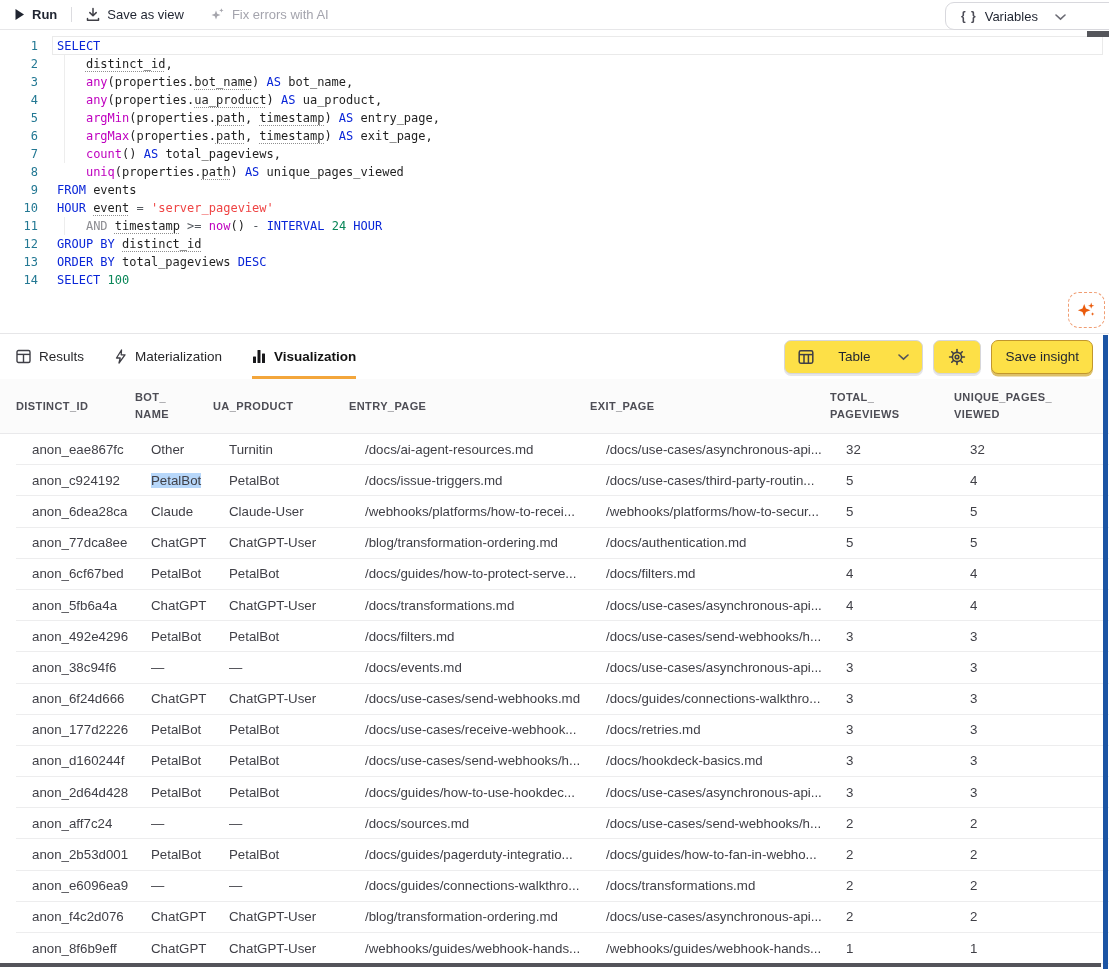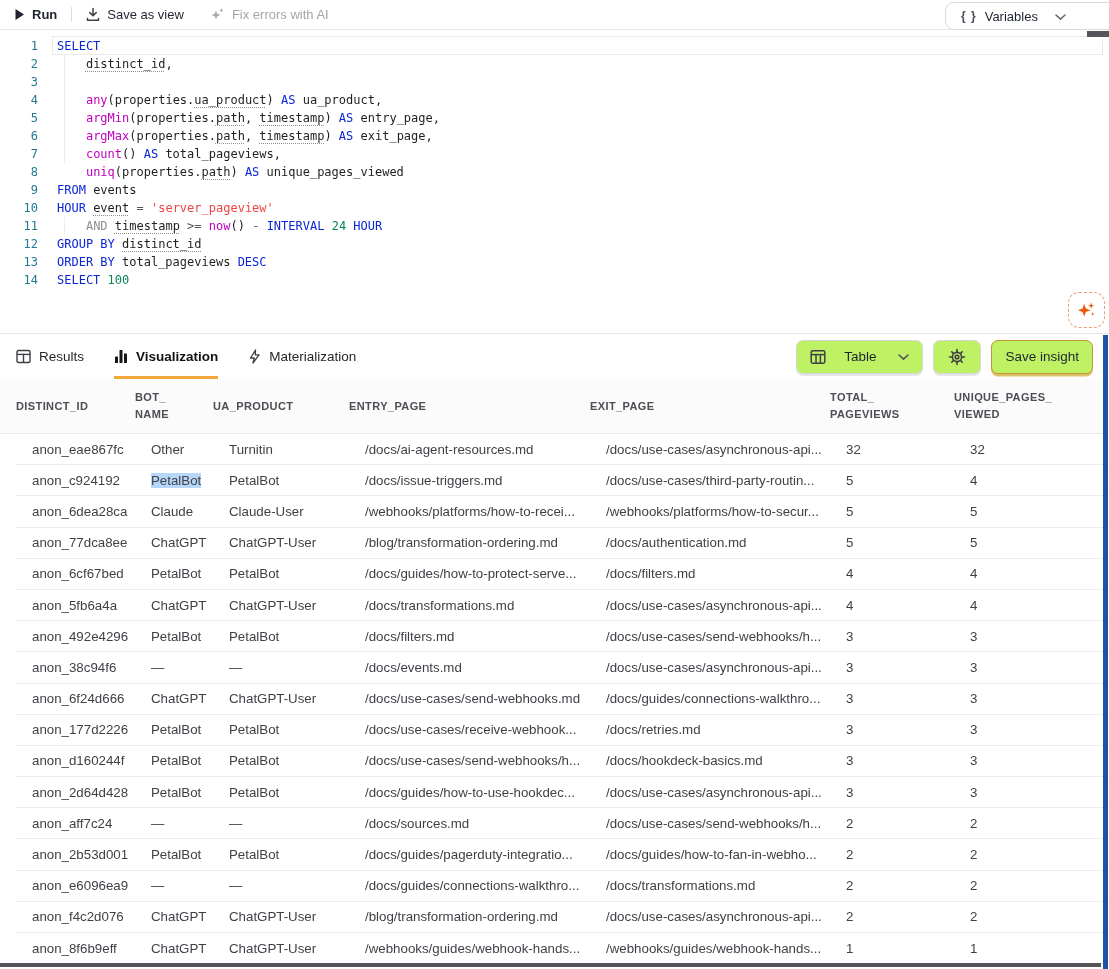--- a/index.html
+++ b/index.html
@@ -43,22 +43,22 @@
     border:1.5px dashed #f09d72; border-radius:11px; background:#fff;
     display:flex; align-items:center; justify-content:center; cursor:pointer; }
 
   
   .tabbar { position:absolute; top:333px; left:0; right:0; height:46px;
     border-top:1px solid #e6e6e8; display:flex; align-items:stretch; padding-left:16px; }
   .tab { display:flex; align-items:center; gap:8px; margin-right:30px; font-size:13.5px;
     color:#27272a; border-bottom:3px solid transparent; padding-top:2px; cursor:pointer; }
   .tab.active { font-weight:700; border-bottom-color:#f3a63b; color:#121212; }
   .tab-actions { margin-left:auto; display:flex; align-items:center; gap:10px; padding-right:16px; }
-  .btn { height:34px; border:1px solid #d6d6da; border-radius:7px; background:#bef264;
-    box-shadow:0 2px 0 #e6e6e9; display:flex; align-items:center; gap:18px;
+  .btn { height:34px; border:1px solid #d6d6da; border-radius:7px; background:#fde047;
+    box-shadow:0 2px 0 #e6e6e9; display:flex; align-items:center; gap:24px;
     padding:0 13px; font-size:13.5px; color:#1f2430; font-weight:500; cursor:pointer;
     font-family:"Liberation Sans","DejaVu Sans",sans-serif; }
   .btn-icon { padding:0 14px; }
   .btn-save { border:1.5px solid #c1962d; box-shadow:0 2.5px 0 #ddc069; }
 
   
   .thead { position:absolute; top:379px; left:0; right:0; height:55px; background:#fbfbfb;
     border-bottom:1px solid #e9e9eb; display:grid;
     grid-template-columns:119px 78px 136px 241px 240px 124px 150px;
     padding-left:16px; align-items:center; }
@@ -119,21 +119,21 @@
     </div>
   </div>
 
   <div class="editor">
     <div class="line1-box"></div>
     <div class="indent-guide ig1"></div>
     <div class="indent-guide ig2"></div>
     <div class="code-lines">
         <div class="code-line"><span class="ln">1</span><span class="code-text"><span class="tok-kw">SELECT</span></span></div>
         <div class="code-line"><span class="ln">2</span><span class="code-text"><span class="tok-tx">    </span><span class="tok-tx u">distinct_id</span><span class="tok-tx">,</span></span></div>
-        <div class="code-line"><span class="ln">3</span></div>
+        <div class="code-line"><span class="ln">3</span><span class="code-text"><span class="tok-tx">    </span><span class="tok-fn">any</span><span class="tok-tx">(</span><span class="tok-tx">properties.</span><span class="tok-tx u">bot_name</span><span class="tok-tx">) </span><span class="tok-kw">AS</span><span class="tok-tx"> bot_name,</span></span></div>
         <div class="code-line"><span class="ln">4</span><span class="code-text"><span class="tok-tx">    </span><span class="tok-fn">any</span><span class="tok-tx">(</span><span class="tok-tx">properties.</span><span class="tok-tx u">ua_product</span><span class="tok-tx">) </span><span class="tok-kw">AS</span><span class="tok-tx"> ua_product,</span></span></div>
         <div class="code-line"><span class="ln">5</span><span class="code-text"><span class="tok-tx">    </span><span class="tok-fn">argMin</span><span class="tok-tx">(</span><span class="tok-tx">properties.</span><span class="tok-tx u">path</span><span class="tok-tx">, </span><span class="tok-tx u">timestamp</span><span class="tok-tx">) </span><span class="tok-kw">AS</span><span class="tok-tx"> entry_page,</span></span></div>
         <div class="code-line"><span class="ln">6</span><span class="code-text"><span class="tok-tx">    </span><span class="tok-fn">argMax</span><span class="tok-tx">(</span><span class="tok-tx">properties.</span><span class="tok-tx u">path</span><span class="tok-tx">, </span><span class="tok-tx u">timestamp</span><span class="tok-tx">) </span><span class="tok-kw">AS</span><span class="tok-tx"> exit_page,</span></span></div>
         <div class="code-line"><span class="ln">7</span><span class="code-text"><span class="tok-tx">    </span><span class="tok-fn">count</span><span class="tok-tx">() </span><span class="tok-kw">AS</span><span class="tok-tx"> total_pageviews,</span></span></div>
         <div class="code-line"><span class="ln">8</span><span class="code-text"><span class="tok-tx">    </span><span class="tok-fn">uniq</span><span class="tok-tx">(</span><span class="tok-tx">properties.</span><span class="tok-tx u">path</span><span class="tok-tx">) </span><span class="tok-kw">AS</span><span class="tok-tx"> unique_pages_viewed</span></span></div>
         <div class="code-line"><span class="ln">9</span><span class="code-text"><span class="tok-kw">FROM</span><span class="tok-tx"> events</span></span></div>
         <div class="code-line"><span class="ln">10</span><span class="code-text"><span class="tok-kw">HOUR</span><span class="tok-tx"> </span><span class="tok-tx u">event</span><span class="tok-tx"> </span><span class="tok-op">=</span><span class="tok-tx"> </span><span class="tok-str">'server_pageview'</span></span></div>
         <div class="code-line"><span class="ln">11</span><span class="code-text"><span class="tok-tx">    </span><span class="tok-gy">AND</span><span class="tok-tx"> </span><span class="tok-tx u">timestamp</span><span class="tok-tx"> </span><span class="tok-op">&gt;=</span><span class="tok-tx"> </span><span class="tok-fn">now</span><span class="tok-tx">()</span><span class="tok-tx"> </span><span class="tok-op">-</span><span class="tok-tx"> </span><span class="tok-kw">INTERVAL</span><span class="tok-tx"> </span><span class="tok-num">24</span><span class="tok-tx"> </span><span class="tok-kw">HOUR</span></span></div>
         <div class="code-line"><span class="ln">12</span><span class="code-text"><span class="tok-kw">GROUP BY</span><span class="tok-tx"> </span><span class="tok-tx u">distinct_id</span></span></div>
         <div class="code-line"><span class="ln">13</span><span class="code-text"><span class="tok-kw">ORDER BY</span><span class="tok-tx"> total_pageviews </span><span class="tok-kw">DESC</span></span></div>
@@ -155,37 +155,37 @@
     <div class="tab">
       <span>
         <svg width="15" height="15" viewBox="0 0 15 15" fill="none" stroke="#3f3f46" stroke-width="1.4">
           <rect x="1" y="1.5" width="13" height="12" rx="1.5"></rect>
           <line x1="1" y1="5.4" x2="14" y2="5.4"></line>
             <line x1="7.5" y1="5.4" x2="7.5" y2="13.5"></line>
         </svg>
       </span>
       <span>Results</span>
     </div>
+    <div class="tab">
+      <span>
+        <svg width="13" height="15" viewBox="0 0 13 15" fill="none" stroke="#3f3f46" stroke-width="1.3" stroke-linejoin="round">
+          <path d="M7.5 1 L2.5 9 H6.2 L5 14 L11 5.8 H7.2 Z"></path>
+        </svg>
+      </span>
+      <span>Materialization</span>
+    </div>
     <div class="tab active">
       <span>
         <svg width="14" height="14" viewBox="0 0 14 14" fill="#18181b">
           <rect x="1" y="7.5" width="3" height="6.5" rx="0.5"></rect>
           <rect x="5.5" y="1" width="3" height="13" rx="0.5"></rect>
           <rect x="10" y="4.5" width="3" height="9.5" rx="0.5"></rect>
         </svg>
       </span>
       <span>Visualization</span>
-    </div>
-    <div class="tab">
-      <span>
-        <svg width="13" height="15" viewBox="0 0 13 15" fill="none" stroke="#3f3f46" stroke-width="1.3" stroke-linejoin="round">
-          <path d="M7.5 1 L2.5 9 H6.2 L5 14 L11 5.8 H7.2 Z"></path>
-        </svg>
-      </span>
-      <span>Materialization</span>
     </div>
 
     <div class="tab-actions">
       <div class="btn">
         <span>
           <svg width="16" height="16" viewBox="0 0 16 16" fill="none" stroke="#3f3f46" stroke-width="1.5">
             <rect x="1.2" y="1.8" width="13.6" height="12.4" rx="1.6"></rect>
             <line x1="1.2" y1="5.6" x2="14.8" y2="5.6"></line>
             <line x1="6" y1="5.6" x2="6" y2="14.2"></line>
               <line x1="10.4" y1="5.6" x2="10.4" y2="14.2"></line>

